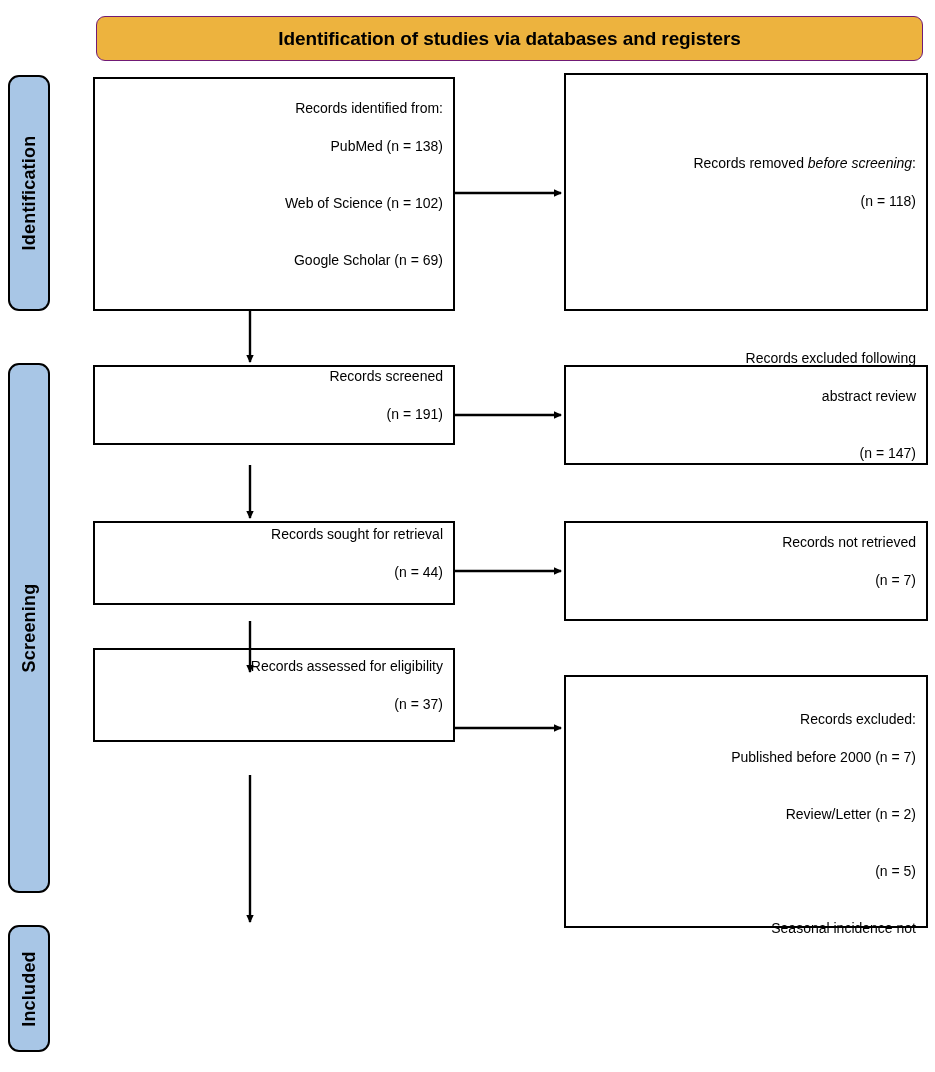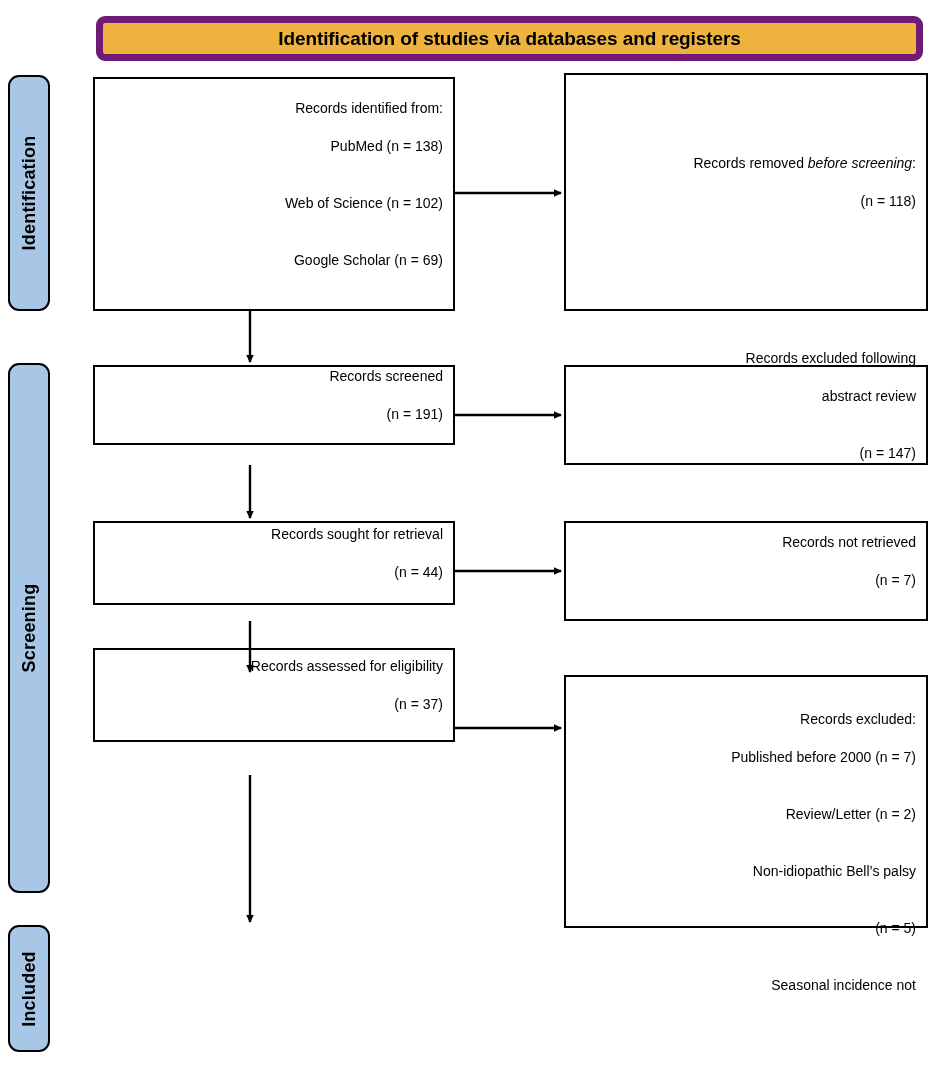--- a/index.html
+++ b/index.html
@@ -20,21 +20,21 @@
   }
 
   
   .header-banner {
     position: absolute;
     left: 96px;
     top: 16px;
     width: 827px;
     height: 45px;
     background: #EDB33E;
-    border: 7px solid #701a75;
+    border: 1px solid #701a75;
     border-radius: 9px;
     display: flex;
     align-items: center;
     justify-content: center;
     font-weight: bold;
     font-size: 19px;
     letter-spacing: -0.1px;
     box-sizing: border-box;
   }
 
@@ -171,21 +171,20 @@
       <span>Records assessed for eligibility</span>
       <span style="display:block">(n = 37)</span>
     </div>
   </div>
 
   <div class="node-box" id="box-excl-reasons">
     <div class="node-text" style="top:14px">
       <span>Records excluded:</span>
       <span class="indent">Published before 2000 (n = 7)</span>
       <span class="indent">Review/Letter (n = 2)</span>
-      <span class="indent">Non-idiopathic Bell’s palsy</span>
       <span class="indent">(n = 5)</span>
       <span class="indent">Seasonal incidence not</span>
       
       
       
     </div>
   </div>
 
 
   <div class="conn" style="left:0;top:0;width:935px;height:1072px">

